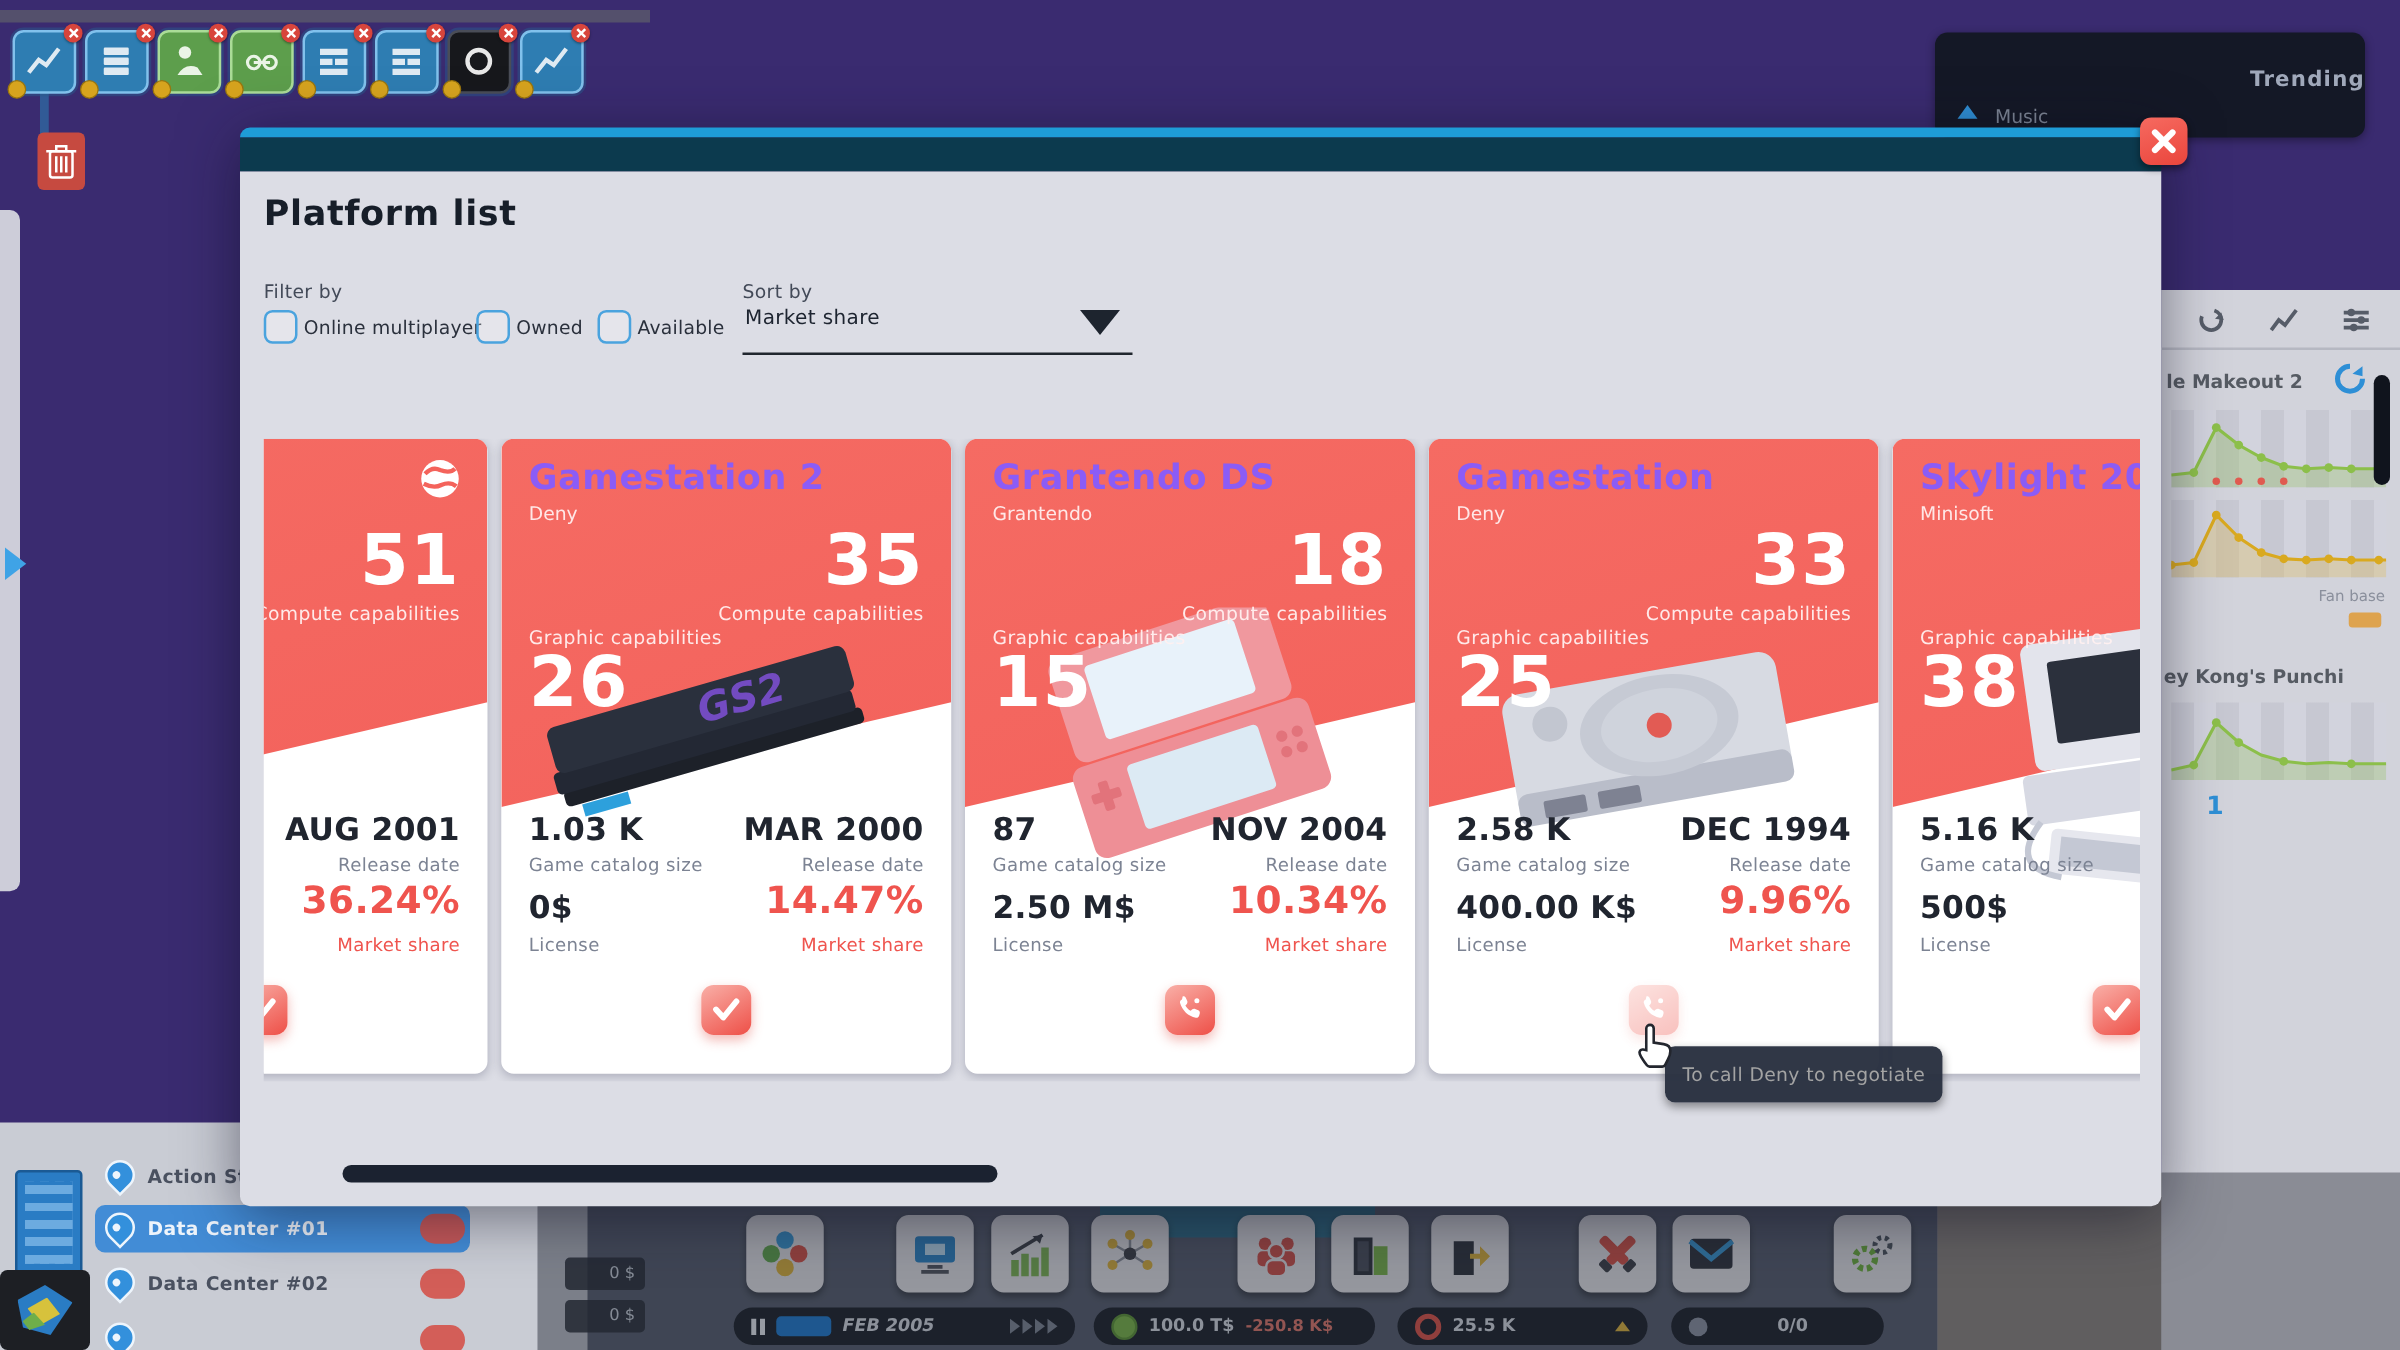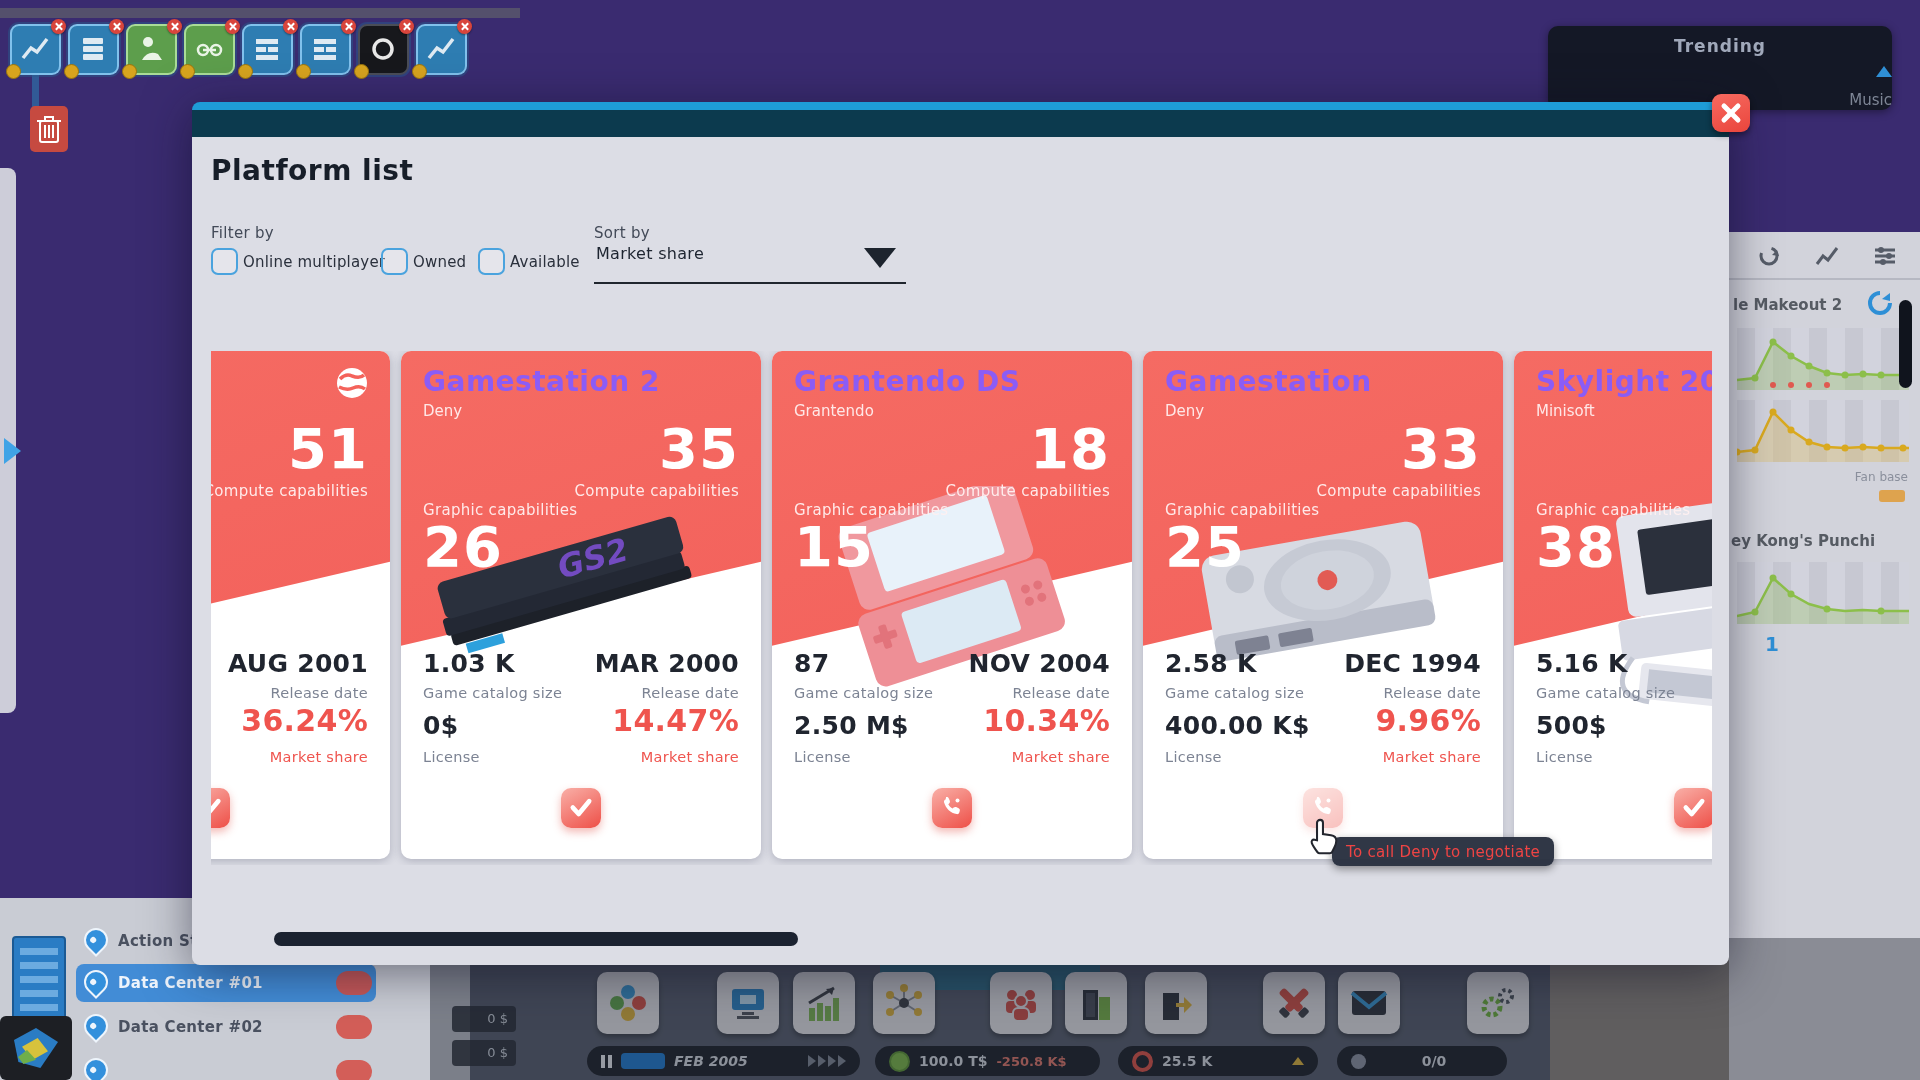--- a/index.html
+++ b/index.html
@@ -12,22 +12,22 @@
   .hud-tile.green{background:#5d9e4c;border-color:rgba(190,235,170,.8);}
   .hud-tile.black{background:#17181c;border-color:#4a4d57;}
   .hud-tile .badge{position:absolute;top:-7px;right:-7px;width:15px;height:15px;border-radius:50%;background:#d8453c;box-shadow:0 1px 2px rgba(0,0,0,.4);}
   .hud-tile .badge:before,.hud-tile .badge:after{content:"";position:absolute;left:7px;top:3px;width:2px;height:9px;background:#fff;}
   .hud-tile .badge:before{transform:rotate(45deg);} .hud-tile .badge:after{transform:rotate(-45deg);}
   .hud-tile .dot{position:absolute;left:-6px;bottom:-6px;width:13px;height:13px;border-radius:50%;background:#d7a41e;border:1px solid #9a750d;}
   .hud-tile svg{position:absolute;left:8px;top:8px;}
 
   
   #trending{position:absolute;left:1548px;top:26px;width:344px;height:84px;background:#141826;border-radius:10px;z-index:20;box-shadow:0 2px 8px rgba(0,0,0,.4);}
-  #trending .t-title{text-align:center;padding-top:10px;font-size:17px;letter-spacing:1px;color:#b9c2d4;font-weight:bold;opacity:.85;}
-  #trending .t-row{display:flex;align-items:flex-end;gap:14px;padding:10px 0 0 18px;flex-direction:column;}
+  #trending .t-title{text-align:right;padding-top:28px;font-size:17px;letter-spacing:1px;color:#b9c2d4;font-weight:bold;opacity:.85;}
+  #trending .t-row{display:flex;align-items:flex-start;gap:14px;padding:10px 0 0 18px;}
   .tri-up{width:0;height:0;border-left:8px solid transparent;border-right:8px solid transparent;border-bottom:11px solid #2f8fd6;}
   #trending .t-label{color:#7e8696;font-size:15px;}
 
   
   #bottom-scene{position:absolute;left:0;top:0;width:1920px;height:1080px;z-index:8;}
   .pin{width:20px;height:20px;background:#3390dc;border:2px solid #eef5fc;border-radius:50% 50% 50% 0;transform:rotate(-45deg);position:absolute;}
   .pin:after{content:"";position:absolute;left:5px;top:5px;width:6px;height:6px;background:#eef5fc;border-radius:50%;}
   .loc-badge{position:absolute;width:36px;height:24px;background:#d4524a;border-radius:12px;opacity:.9;}
   .loc-text{position:absolute;font-size:15px;color:#4a5160;font-weight:bold;letter-spacing:.3px;}
   .menu-tile{position:absolute;top:972px;width:62px;height:62px;border-radius:10px;background:#e4e5ea;box-shadow:0 3px 5px rgba(0,0,0,.35);}
@@ -73,21 +73,21 @@
   .license-v{left:22px;top:360px;} .license-l{left:22px;top:398px;}
   .market-v{right:22px;top:352px;font-size:30px;color:#ef544e;} .market-l{right:22px;top:398px;color:#ef544e;}
   .action-tile{position:absolute;left:160px;top:437px;width:40px;height:40px;border:none;border-radius:10px;background:linear-gradient(150deg,#f9b0a8,#ee4f47);box-shadow:0 4px 9px rgba(226,80,70,.4);cursor:pointer;padding:0;}
   .action-tile.faded{opacity:.35;}
   .globe{position:absolute;top:14px;right:20px;}
 
   #card-scrollbar{position:absolute;left:82px;top:830px;width:524px;height:14px;border-radius:7px;background:#1b2230;cursor:pointer;}
 
   
   #close-btn{position:absolute;left:1712px;top:94px;width:38px;height:38px;border:none;border-radius:9px;background:linear-gradient(160deg,#f66a60,#ea453c);box-shadow:0 3px 6px rgba(0,0,0,.45);cursor:pointer;z-index:50;padding:0;}
-  #tooltip{position:absolute;left:1332px;top:837px;height:29px;background:rgba(40,47,62,.96);border-radius:8px;color:#ef4444;font-size:15px;letter-spacing:.3px;display:flex;align-items:center;padding:0 14px;z-index:60;box-shadow:0 3px 8px rgba(0,0,0,.4);}
+  #tooltip{position:absolute;left:1332px;top:837px;height:45px;background:rgba(40,47,62,.96);border-radius:8px;color:#a3a3a3;font-size:15px;letter-spacing:.3px;display:flex;align-items:center;padding:0 14px;z-index:60;box-shadow:0 3px 8px rgba(0,0,0,.4);}
   #cursor{position:absolute;left:1303px;top:816px;z-index:61;}
 </style>
 </head>
 <body>
 
 <div id="stage">
 
   <div class="abs" style="left:0;top:8px;width:520px;height:10px;background:#63646a;opacity:.65;"></div>
 
   <div id="bottom-scene">

